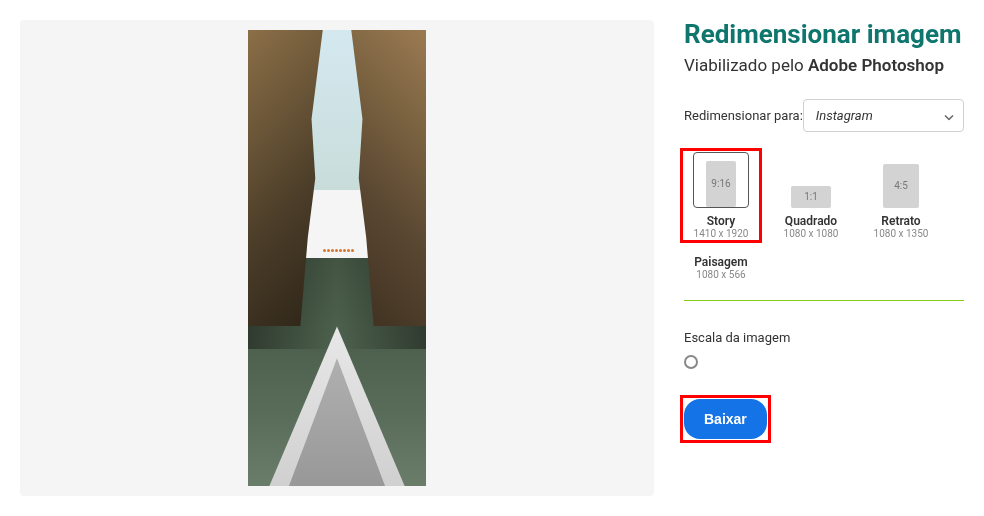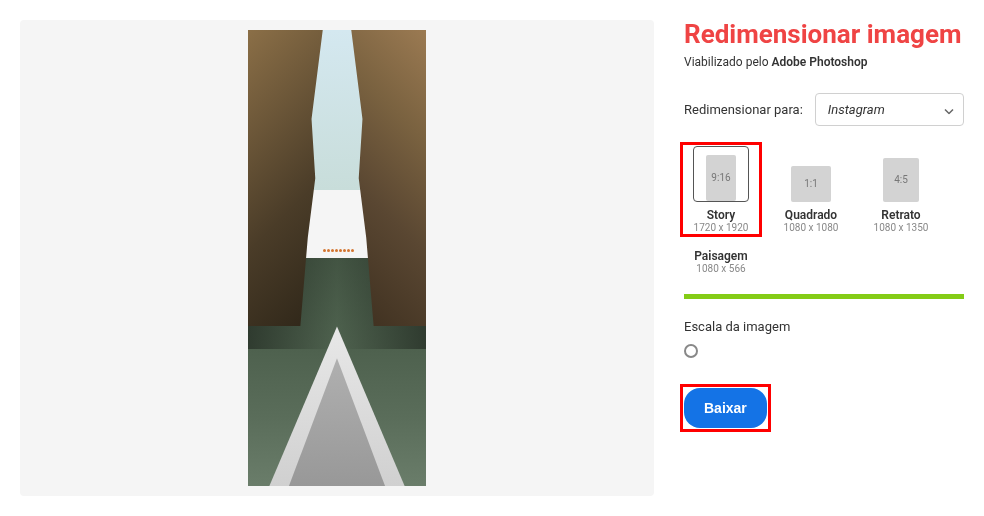--- a/index.html
+++ b/index.html
@@ -113,34 +113,33 @@
     .sidebar {
       width: 280px;
       display: flex;
       flex-direction: column;
     }
     .page-title {
       font-size: 26px;
       font-weight: 700;
       line-height: 1.1;
       margin-bottom: 6px;
-      color: #ef4444;
+      color: #0f766e;
     }
     .page-subtitle {
-      font-size: 12px;
+      font-size: 17px;
       color: #333;
       margin-bottom: 24px;
     }
     .page-subtitle strong {
       font-weight: 600;
     }
     .resize-row {
       display: flex;
       align-items: center;
-      gap: 12px;
       margin-bottom: 20px;
     }
     .resize-label {
       font-size: 13px;
       color: #333;
     }
     .select-wrapper {
       position: relative;
       flex: 1;
       font-style: italic;
@@ -192,21 +191,21 @@
     .preset-shape {
       background: #d3d3d3;
       border-radius: 2px;
       display: flex;
       align-items: center;
       justify-content: center;
       font-size: 10px;
       color: #777;
     }
     .shape-9-16 { width: 30px; height: 46px; }
-    .shape-1-1 { width: 40px; height: 36px; }
+    .shape-1-1 { width: 40px; height: 22px; }
     .shape-4-5 { width: 36px; height: 44px; margin-top: 24px; }
     .shape-191-1 { width: 48px; height: 26px; }
     .preset-label {
       font-size: 12px;
       font-weight: 600;
       color: #333;
       text-align: left;
     }
     .preset-dims {
       font-size: 10px;
@@ -221,22 +220,22 @@
       position: absolute;
       top: -4px;
       left: -4px;
       right: -4px;
       bottom: -4px;
       border: 3px solid #ff0000;
       pointer-events: none;
       z-index: 10;
     }
     .scale-section {
-      padding-top: 20px;
-      border-top: 5px solid #84cc16;
+      padding-top: 29px;
+      border-top: 1px solid #84cc16;
       margin-bottom: 30px;
     }
     .scale-label {
       font-size: 13px;
       color: #333;
       margin-bottom: 10px;
     }
     .radio-empty {
       width: 14px;
       height: 14px;
@@ -301,21 +300,21 @@
         </span>
       </div>
     </div>
 
     <div class="presets-grid" id="presets-grid">
         <div class="preset-item highlight-box">
           <div class="preset-box selected">
             <div class="preset-shape shape-9-16">9:16</div>
           </div>
           <div class="preset-label">Story</div>
-          <div class="preset-dims">1720 x 1920</div>
+          <div class="preset-dims">1410 x 1920</div>
         </div>
         <div class="preset-item">
           <div class="preset-box">
             <div class="preset-shape shape-1-1">1:1</div>
           </div>
           <div class="preset-label">Quadrado</div>
           <div class="preset-dims">1080 x 1080</div>
         </div>
         <div class="preset-item">
           <div class="preset-box">

